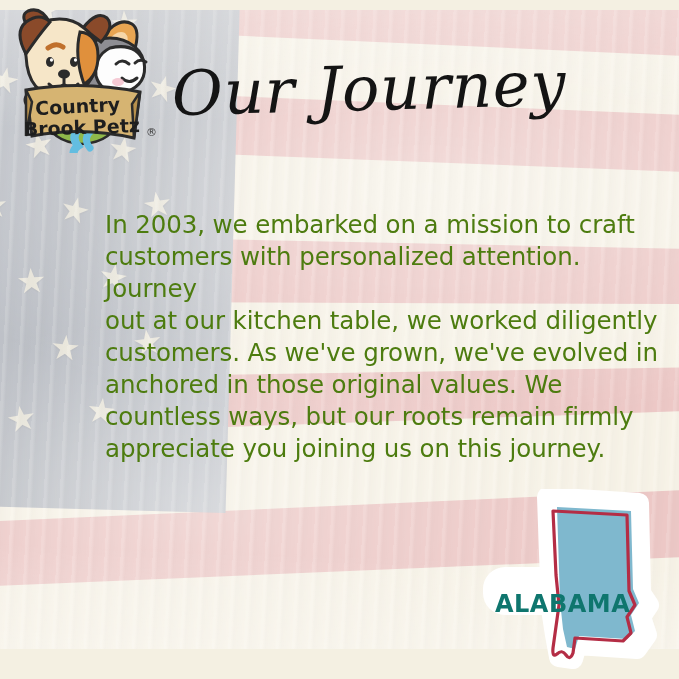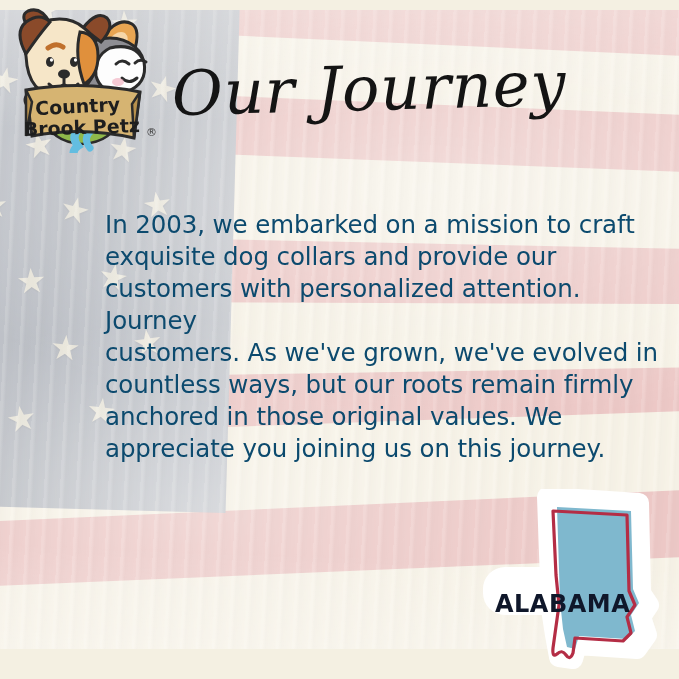--- a/index.html
+++ b/index.html
@@ -110,40 +110,40 @@
   }
 
   
   .body-copy{
     position:absolute;
     left:105px;top:209px;
     width:566px;
     font-family:"DejaVu Sans", sans-serif;
     font-size:24.5px;
     line-height:32px;
-    color:#0c4a6e;
+    color:#4d7c0f;
     letter-spacing:-0.1px;
   }
   .body-copy p{margin:0;}
 
   
   .badge{
     position:absolute;
     right:10px;bottom:8px;
     width:188px;height:182px;
   }
   .badge svg{display:block;width:188px;height:182px;}
   .badge-label{
     position:absolute;
     left:14px;top:101px;
     font-family:"DejaVu Sans", sans-serif;
     font-weight:bold;
     font-size:24px;
     letter-spacing:.5px;
-    color:#0f172a;
+    color:#0f766e;
     pointer-events:none;
   }
 </style>
 </head>
 <body>
 
 <div id="stage">
 
   <div class="flag-wrap">
     <div class="flag-body">
@@ -232,25 +232,25 @@
       <text x="72" y="105" text-anchor="middle" font-family="DejaVu Sans, sans-serif" font-weight="bold" font-size="19" fill="#1e1e1e" transform="rotate(-3 72 105)">Country</text>
       <text x="76" y="126" text-anchor="middle" font-family="DejaVu Sans, sans-serif" font-weight="bold" font-size="19" fill="#1e1e1e" transform="rotate(-2 76 126)">Brook Petz</text>
       <text x="140" y="128" font-family="DejaVu Sans, sans-serif" font-size="11" fill="#3a3a3a">®</text>
     </svg>
   </div>
 
   <div class="title">Our Journey</div>
 
   <div class="body-copy">
     <p>In 2003, we embarked on a mission to craft</p>
-    <p>exquisite dog collars and provide our</p>
     <p>customers with personalized attention. Journey</p>
+    <p>out at our kitchen table, we worked diligently</p>
     <p>customers. As we've grown, we've evolved in</p>
+    <p>anchored in those original values. We</p>
     <p>countless ways, but our roots remain firmly</p>
-    <p>anchored in those original values. We</p>
     <p>appreciate you joining us on this journey.</p>
   </div>
 
   <div class="badge">
     <svg viewBox="0 0 188 182" xmlns="http://www.w3.org/2000/svg">
 
       <g>
         <rect x="2" y="78" width="140" height="48" rx="22" fill="#ffffff"></rect>
         <path d="M66 8 L158 14 L160 104 L168 116 L160 128 L166 146 L156 160 L96 156 L92 170 L78 168 L74 146 L70 120 Z" fill="#ffffff" stroke="#ffffff" stroke-width="20" stroke-linejoin="round"></path>
       </g>

